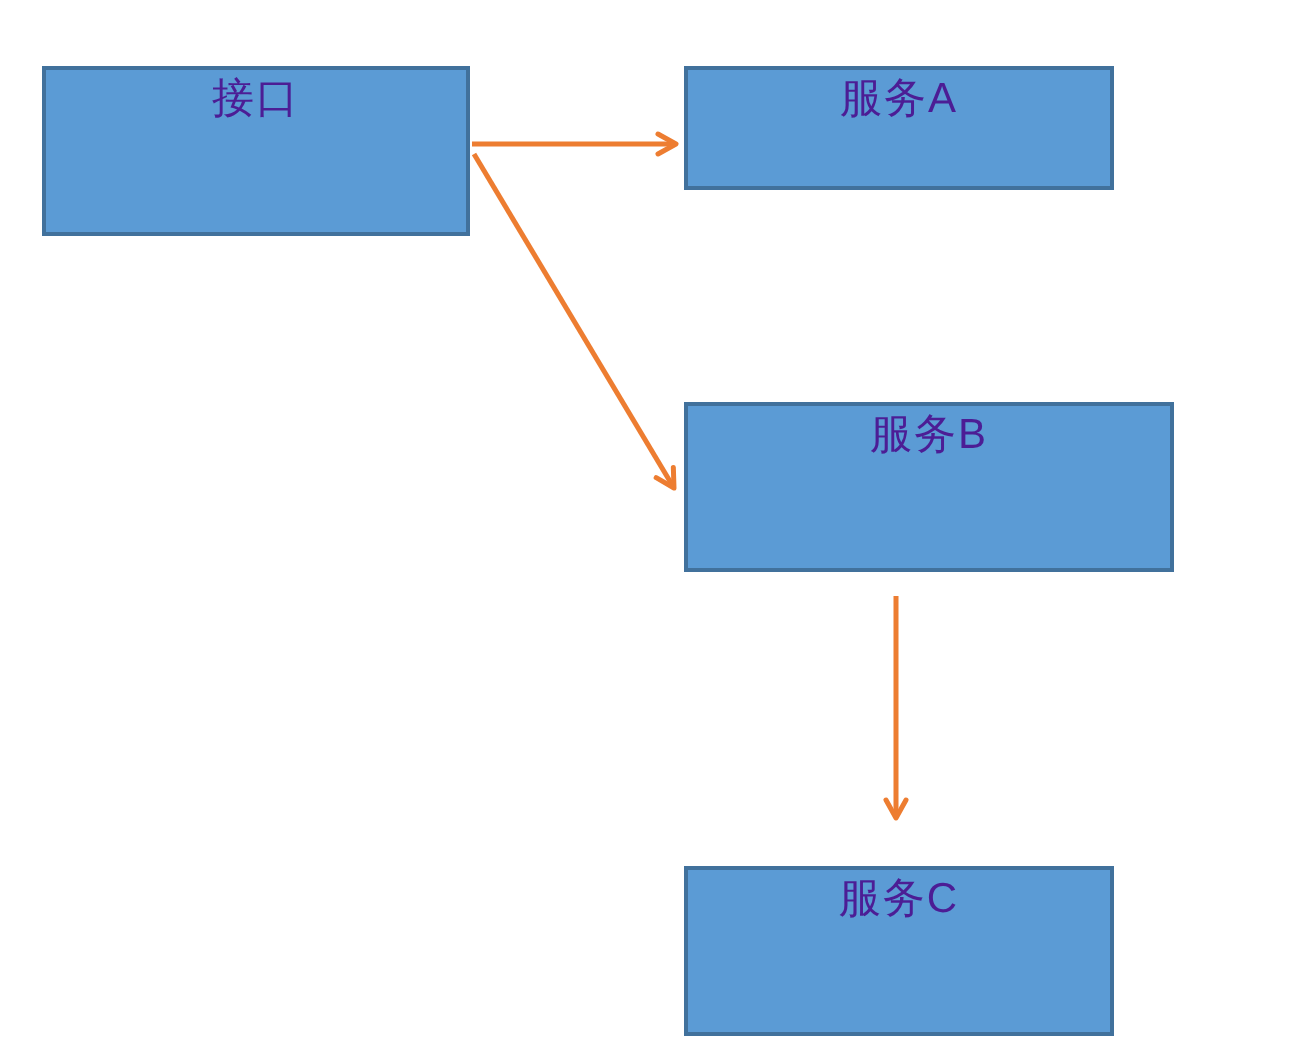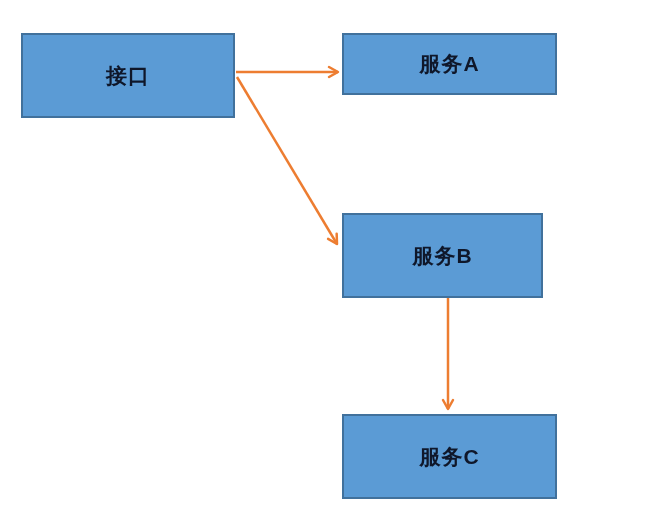--- a/index.html
+++ b/index.html
@@ -13,33 +13,32 @@
     height: 522px;
     background: #ffffff;
     font-family: "Liberation Sans", "DejaVu Sans", sans-serif;
     overflow: hidden;
   }
   .node {
     position: absolute;
     box-sizing: border-box;
     background: #5B9BD5;
     border: 2px solid #41719C;
-    color: #0f172a;
+    color: #4c1d95;
     display: flex;
-    align-items: center;
+    align-items: flex-start;
     justify-content: center;
     font-size: 21px;
     letter-spacing: 1px;
     user-select: none;
-    font-weight: bold;
   }
   .node-interface { left: 21px;  top: 33px;  width: 214px; height: 85px; }
   .node-service-a { left: 342px; top: 33px;  width: 215px; height: 62px; }
-  .node-service-b { left: 342px; top: 213px; width: 201px; height: 85px; }
-  .node-service-c { left: 342px; top: 414px; width: 215px; height: 85px; }
+  .node-service-b { left: 342px; top: 201px; width: 245px; height: 85px; }
+  .node-service-c { left: 342px; top: 433px; width: 215px; height: 85px; }
   .edges-layer {
     position: absolute;
     left: 0; top: 0;
     width: 658px; height: 522px;
     pointer-events: none;
   }
 </style>
 </head>
 <body>
 

